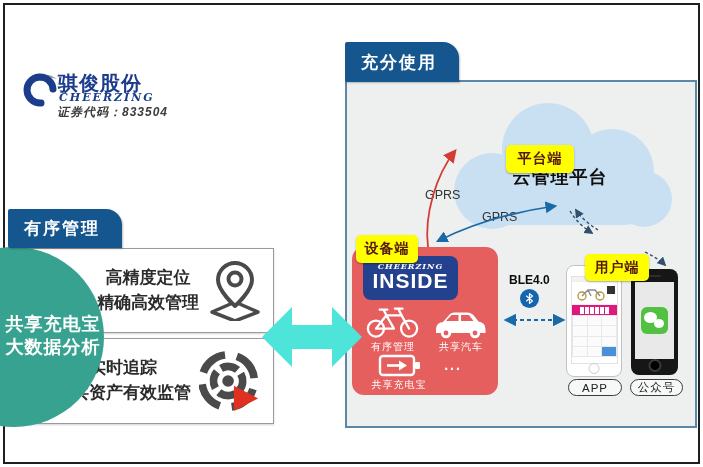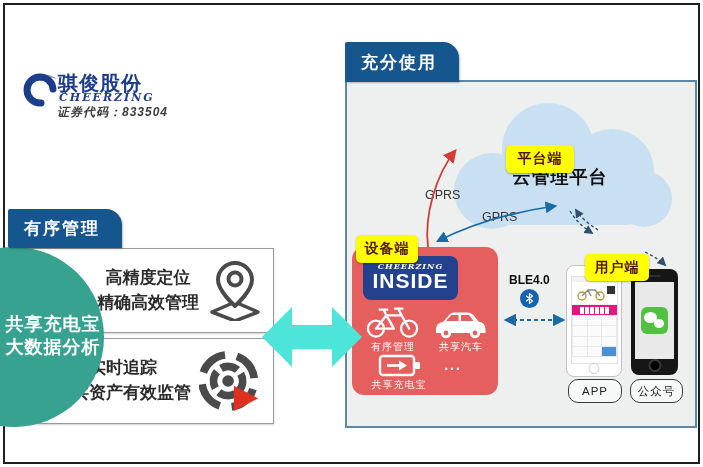--- a/index.html
+++ b/index.html
@@ -97,21 +97,21 @@
   .wc-speaker{position:absolute;left:50%;top:6px;width:12px;height:2px;background:#2e2e2e;
       border-radius:2px;transform:translateX(-50%);}
   .wc-screen{position:absolute;left:4px;top:13px;width:39px;height:77px;background:#e9e9e9;
       display:flex;align-items:center;justify-content:center;}
   .wc-icon{position:relative;width:27px;height:27px;background:var(--wechat-green);border-radius:6px;}
   .wc-icon .b1{position:absolute;left:3px;top:5px;width:13px;height:11px;background:#fff;border-radius:50%;}
   .wc-icon .b2{position:absolute;left:13px;top:12px;width:10px;height:9px;background:#fff;border-radius:50%;}
   .wc-home{position:absolute;left:50%;bottom:3px;width:9px;height:9px;background:#000;
       border:2px solid #3a3a3a;border-radius:50%;transform:translateX(-50%);}
 
-  .pill{position:absolute;height:24px;border:1.5px solid #3a3a3a;border-radius:10px;background:#f7f8f8;
+  .pill{position:absolute;height:17px;border:1.5px solid #3a3a3a;border-radius:10px;background:#f7f8f8;
       display:flex;align-items:center;justify-content:center;font-size:11.5px;color:#222;z-index:4;
       box-sizing:border-box;letter-spacing:1px;}
   .pill-app{left:568px;top:379px;width:54px;}
   .pill-wechat{left:630px;top:379px;width:53px;}
 
   
   .overlay{position:absolute;left:0;top:0;width:703px;height:467px;z-index:5;pointer-events:none;}
   .m-red{fill:var(--arrow-red);} .m-blue{fill:var(--arrow-blue);} .m-dark{fill:var(--arrow-dark);}
 </style>
 </head>

